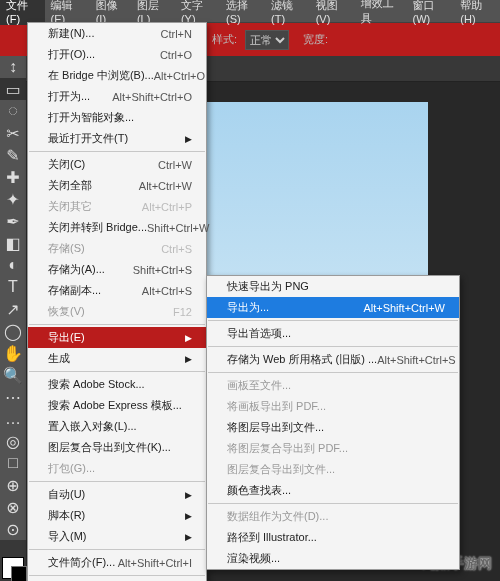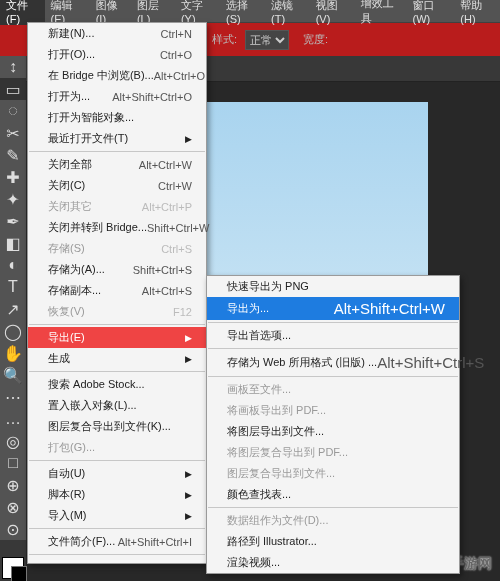--- a/index.html
+++ b/index.html
@@ -18,32 +18,32 @@
 .tool { width: 26px; height: 22px; display: flex; align-items: center; justify-content: center; color: #ddd; cursor: pointer; }
 .tool.sel { background: #333; }
 .corner { position: absolute; left: 2px; bottom: 2px; width: 22px; height: 22px; background: #fff; border: 1px solid #000; }
 .corner::after { content: ""; position: absolute; right: -4px; bottom: -4px; width: 14px; height: 14px; background: #000; border: 1px solid #777; }
 .canvaswrap { position: absolute; left: 26px; right: 0; top: 82px; bottom: 0; background: #282828; display: flex; align-items: center; justify-content: center; }
 .canvas { width: 330px; height: 460px; background: linear-gradient(#a9d4ef 0%, #cfe7f5 60%, #e9f4fb 100%); position: relative; overflow: hidden; }
 .mtn { position: absolute; bottom: 0; width: 100%; height: 60px; }
 .watermark { position: absolute; right: 8px; bottom: 8px; color: #666; font-size: 14px; font-weight: bold; text-shadow: 0 0 2px #fff; }
 .dropdown { position: absolute; left: 27px; top: 22px; width: 180px; background: #f4f4f4; border: 1px solid #9a9a9a; font-size: 11px; color: #222; box-shadow: 2px 3px 6px rgba(0,0,0,.4); }
 .dropdown .row { display: flex; justify-content: space-between; align-items: center; padding: 3px 14px 3px 20px; cursor: pointer; white-space: nowrap; }
-.dropdown .row.hover { background: #ef4444; color: #fff; }
+.dropdown .row.hover { background: #b91c1c; color: #fff; }
 .dropdown .row.disabled { color: #999; cursor: default; gap: 8px; }
 .dropdown .sep { height: 1px; background: #c7c7c7; margin: 2px 1px; }
 .dropdown .sc { color: #555; font-size: 11px; }
 .dropdown .row.disabled .sc { color: #bbb; text-align: right; }
 .dropdown .arrow { margin-left: 6px; font-size: 9px; }
 .submenu { position: absolute; left: 206px; top: 275px; width: 254px; background: #f4f4f4; border: 1px solid #9a9a9a; font-size: 11px; color: #222; box-shadow: 2px 3px 6px rgba(0,0,0,.4); }
 .submenu .row { display: flex; justify-content: space-between; align-items: center; padding: 3px 14px 3px 20px; cursor: pointer; white-space: nowrap; }
 .submenu .row.hover { background: #1e7ce0; color: #fff; }
 .submenu .row.disabled { color: #999; cursor: default; }
 .submenu .sep { height: 1px; background: #c7c7c7; margin: 2px 1px; }
-.submenu .sc { color: #555; font-size: 15px; }
+.submenu .sc { color: #555; font-size: 11px; }
 .submenu .row.hover .sc { color: #fff; }
 </style>
 </head>
 <body>
 
 <div class="menubar" id="menubar">
     <span class="mitem active">文件(F)</span>
     <span class="mitem">编辑(E)</span>
     <span class="mitem">图像(I)</span>
     <span class="mitem">图层(L)</span>
@@ -127,27 +127,27 @@
     <div class="row">
       <span>打开为智能对象...</span>
       <span></span>
     </div>
     <div class="row">
       <span>最近打开文件(T)</span>
       <span class="arrow">▶</span>
     </div>
     <div class="sep"></div>
     <div class="row">
+      <span>关闭(C)</span>
+      <span class="sc">Ctrl+W</span>
+    </div>
+    <div class="row">
       <span>关闭全部</span>
       <span class="sc">Alt+Ctrl+W</span>
     </div>
-    <div class="row">
-      <span>关闭(C)</span>
-      <span class="sc">Ctrl+W</span>
-    </div>
     <div class="row disabled">
       <span>关闭其它</span>
       <span class="sc">Alt+Ctrl+P</span>
     </div>
     <div class="row">
       <span>关闭并转到 Bridge...</span>
       <span class="sc">Shift+Ctrl+W</span>
     </div>
     <div class="row disabled">
       <span>存储(S)</span>
@@ -170,20 +170,24 @@
       <span>导出(E)</span>
       <span class="arrow">▶</span>
     </div>
     <div class="row">
       <span>生成</span>
       <span class="arrow">▶</span>
     </div>
     <div class="sep"></div>
     <div class="row">
       <span>搜索 Adobe Stock...</span>
+      <span></span>
+    </div>
+    <div class="row">
+      <span>搜索 Adobe Express 模板...</span>
       <span></span>
     </div>
     <div class="row">
       <span>置入嵌入对象(L)...</span>
       <span></span>
     </div>
     <div class="row">
       <span>图层复合导出到文件(K)...</span>
       <span></span>
     </div>

